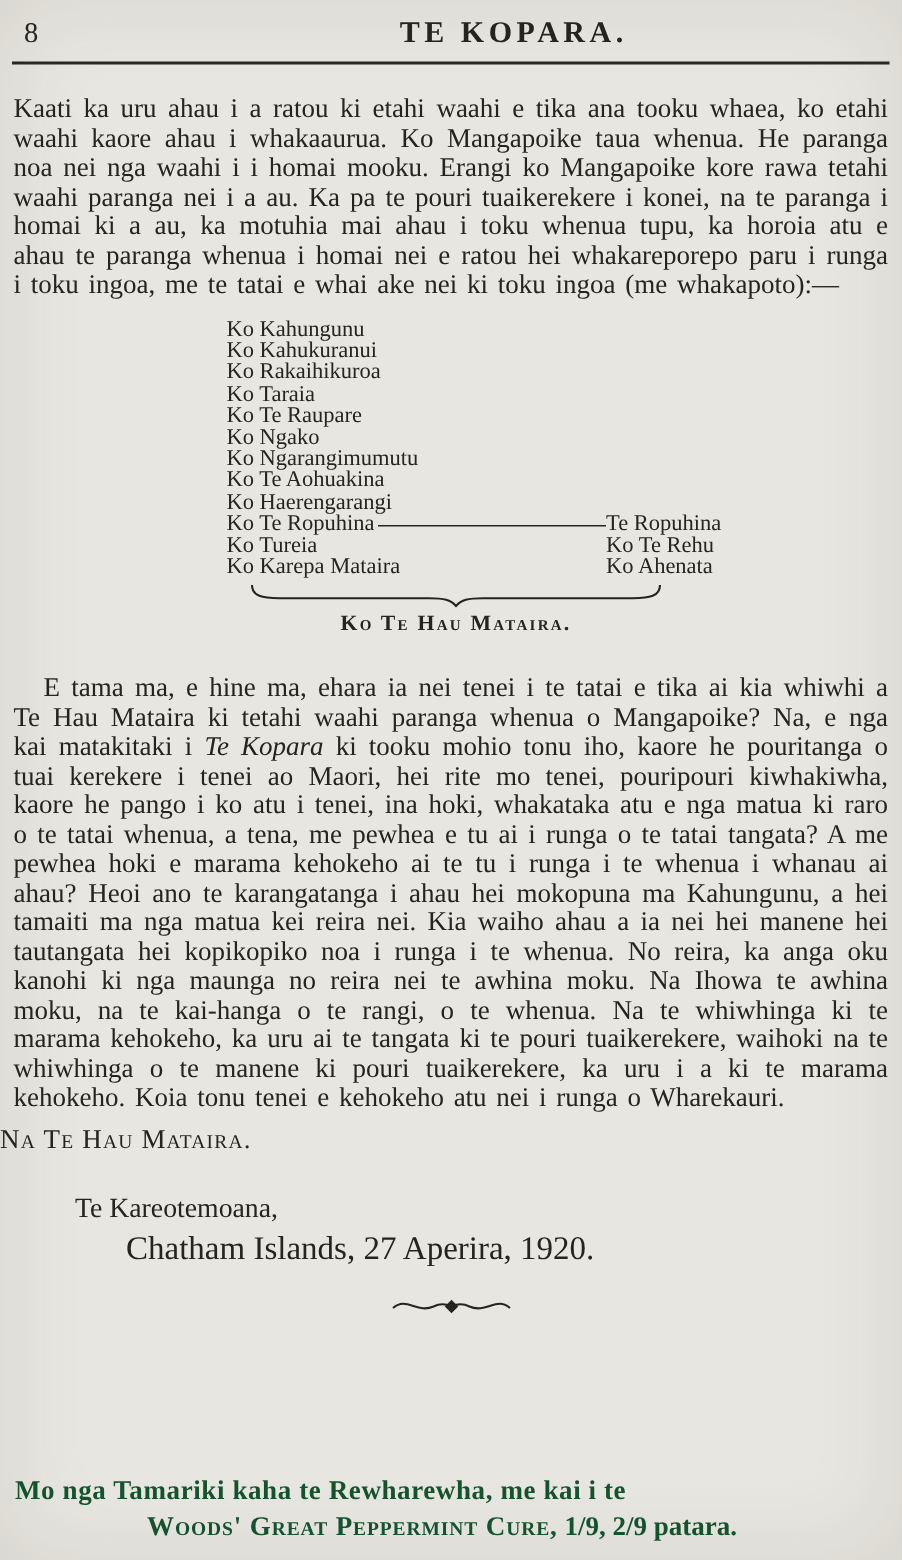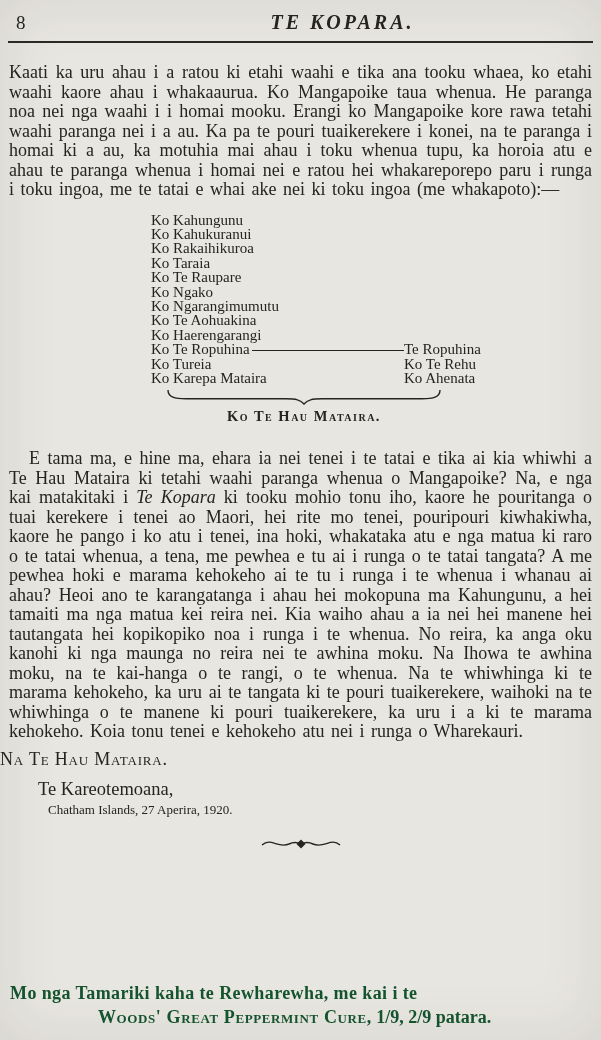--- a/index.html
+++ b/index.html
@@ -14,21 +14,21 @@
     font-family:"Liberation Serif","DejaVu Serif",serif;
     overflow:hidden;
     display:flex; flex-direction:column;
     box-shadow: inset 0 0 60px rgba(60,55,45,0.10);
     position:relative;
   }
 
   
   .header { display:flex; align-items:baseline; padding:11px 12px 7px 16px; }
   .page-num { flex:0 0 80px; font-size:19px; }
-  .masthead { flex:1; text-align:center; font-weight:bold; font-size:20px; letter-spacing:3px;font-style:italic; }
+  .masthead { flex:1; text-align:center; font-weight:bold; font-size:20px; letter-spacing:3px; }
   .issue-date { flex:0 0 150px; text-align:right; font-size:19px; letter-spacing:0.4px; }
   .rule { border-bottom:2px solid #2b2923; margin:0 8px; }
 
   
   .body-text {
     padding:0 9px 0 9px;
     font-size:18px; line-height:19.5px;
     text-align:justify; word-spacing:2px;
   }
   .p1 { margin-top:20px; text-indent:0; }
@@ -42,22 +42,22 @@
   .conn { flex:1; height:14px; border-bottom:1.3px solid #26241f; transform:translateY(-5px); margin-left:2px; }
   .g-right { flex:1; }
 
   
   .brace-wrap { margin:4px 0 0 166px; width:276px; text-align:center;font-weight:bold; }
   .brace { display:block; margin:0 auto; }
   .brace-caption { margin-top:3px; font-size:14.5px; font-variant:small-caps; letter-spacing:1.5px; }
 
   
   .signature { margin-top:7px; padding-right:78px; font-size:18px; font-variant:small-caps; letter-spacing:0.8px; }
-  .addr1 { margin-top:9px; padding-left:38px; font-size:18.5px; }
-  .addr2 { margin-top:2px; padding-left:48px; font-size:13px; }
+  .addr1 { margin-top:26px; padding-left:50px; font-size:18.5px; }
+  .addr2 { margin-top:2px; padding-left:84px; font-size:22px; }
 
   
   .ornament { display:block; margin:17px auto 0 auto; }
 
   
   .footer-ad { margin-top:auto; padding:0 10px 12px 10px; color:#14532d; }
   .ad1 { font-size:18px; font-weight:bold; letter-spacing:0.4px; }
   .ad2 { margin-top:3px; padding-left:88px; font-size:18px; font-weight:bold; }
   .sc  { font-variant:small-caps; letter-spacing:0.6px; }
 

